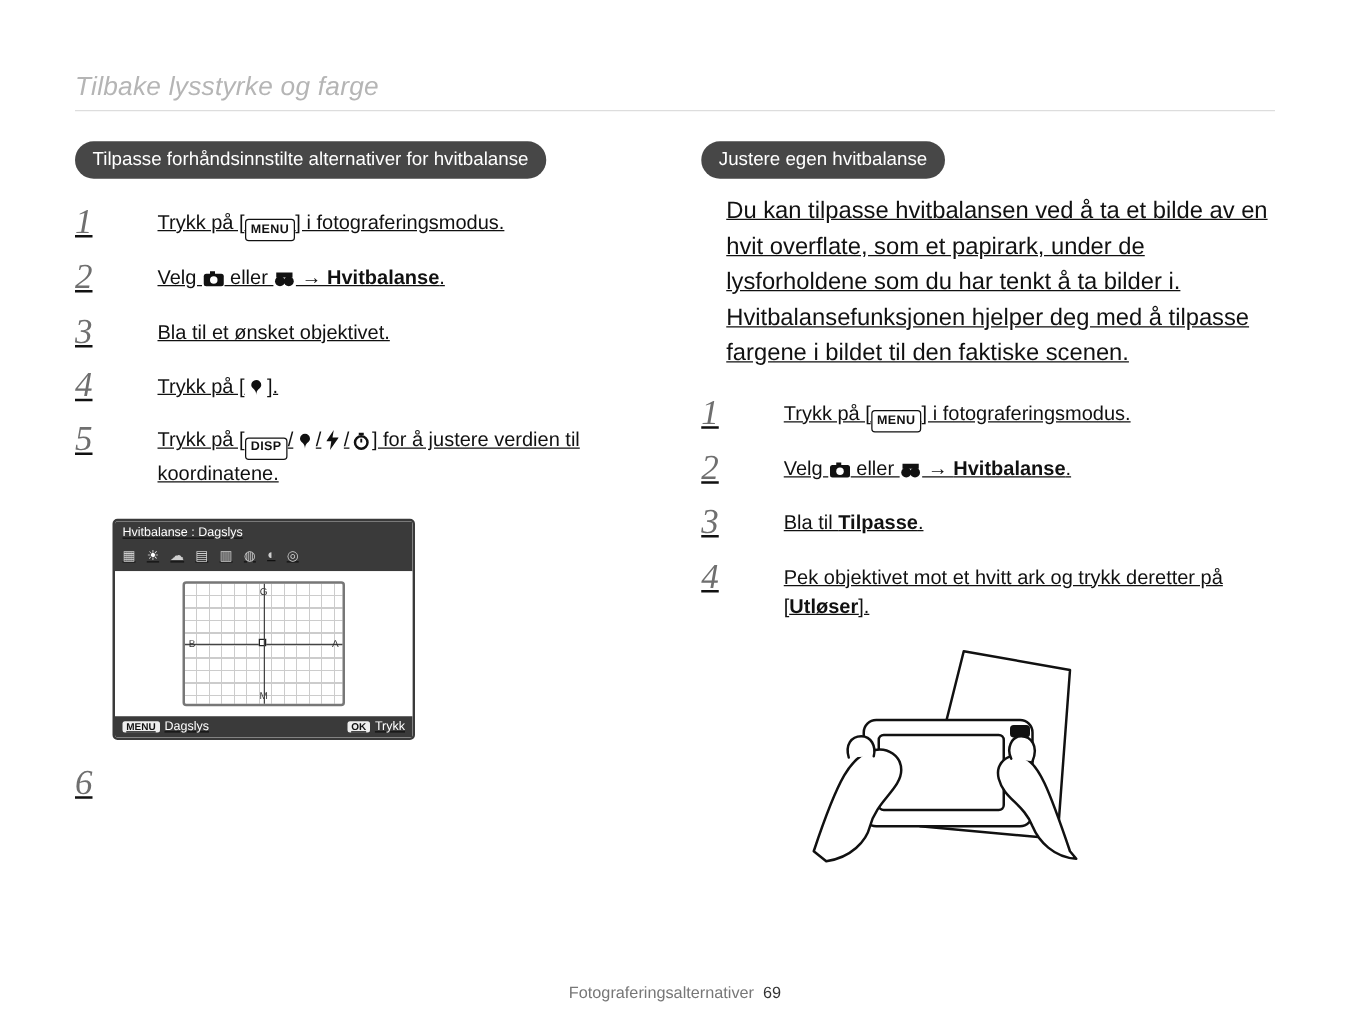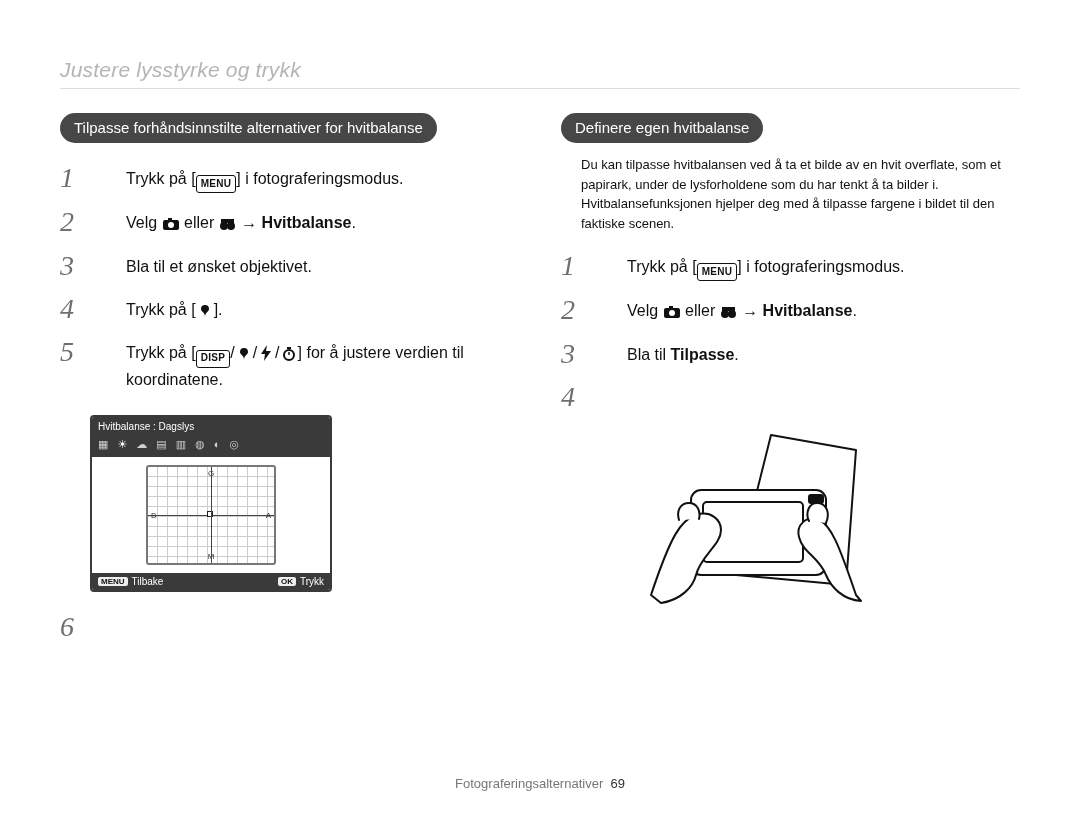--- a/index.html
+++ b/index.html
@@ -1,36 +1,36 @@
 <!DOCTYPE html>
 <html><head>
 <meta charset="utf-8">
 <style>
   * { box-sizing: border-box; margin: 0; padding: 0; }
   html, body { width: 1080px; height: 815px; background: #fff; font-family: Arial, Helvetica, sans-serif; color: #111; }
   .page { width: 1080px; height: 815px; padding: 58px 60px 0 60px; position: relative; }
   .breadcrumb { color: #b5b5b5; font-size: 21px; font-weight: 300; letter-spacing: .2px; font-style: italic; margin-bottom: 6px; }
   .hr { border: none; border-top: 1px solid #ddd; margin: 4px 0 24px 0; }
   .cols { display: flex; gap: 42px; }
-  .col { flex: 1 1 0; }
+  .col { flex: 1 1 0; text-decoration: underline; }
 
   .pill { display: inline-block; background: #474747; color: #fff; font-size: 15px; padding: 6px 14px 7px; border-radius: 16px; margin-bottom: 12px; }
 
   .steps { list-style: none; }
   .steps > li { display: flex; align-items: flex-start; gap: 12px; margin: 8px 0 14px; font-size: 16px; line-height: 1.45; }
   .stepnum { font-size: 28px; font-style: italic; font-weight: 300; color: #6f6f6f; width: 22px; flex-shrink: 0; font-family: Georgia, 'Times New Roman', serif; line-height: 1.05; }
   .steptext { padding-top: 4px; margin-left: 32px; }
 
   .badge { display: inline-flex; align-items: center; justify-content: center; border: 1px solid #111; border-radius: 3px; padding: 0 4px; height: 18px; font-size: 10px; font-weight: 700; vertical-align: -3px; background: #fff; letter-spacing: .3px; }
   .badge.ok { font-size: 11px; }
   .tiny-icon { display: inline-flex; align-items: center; justify-content: center; width: 18px; height: 16px; vertical-align: -3px; }
   .tiny-icon svg { display: block; }
   .bold { font-weight: 700; }
 
-  .para { font-size: 13px; line-height: 1.5; margin: 0 0 18px 20px; }
+  .para { font-size: 19px; line-height: 1.5; margin: 0 0 18px 20px; }
 
   .screenshot { width: 242px; border: 2px solid #3a3a3a; border-radius: 4px; margin: 10px 0 12px 30px; background: #fff; overflow: hidden; font-size: 10px; }
   .ss-top { background: #3a3a3a; color: #fff; padding: 4px 6px; font-size: 10px; }
   .ss-iconrow { background: #3a3a3a; color: #cfcfcf; padding: 2px 6px 6px; display: flex; gap: 9px; font-size: 11px; }
   .ss-iconrow .sel { color: #fff; }
   .ss-body { background: #fff; padding: 8px; display: flex; justify-content: center; }
   .ss-grid { border: 2px solid #777; border-radius: 3px; width: 130px; height: 100px; position: relative; background-image:
     repeating-linear-gradient(to right, transparent 0 9px, #ccc 9px 10px),
     repeating-linear-gradient(to bottom, transparent 0 9px, #ccc 9px 10px);
   }
@@ -48,31 +48,31 @@
   .ss-smallbadge { background: #eee; color: #111; border-radius: 2px; font-size: 8px; font-weight: 700; padding: 0 3px; }
 
   .legend-block { display: flex; align-items: center; gap: 12px; }
   .legend-list { list-style: none; font-size: 15px; }
   .legend-list li { margin: 2px 0; }
   .legend-list li::before { content: "•  "; }
   .legend-list .k { font-weight: 700; }
 
   .illustration { width: 260px; height: 200px; margin: 12px 0 0 60px; }
 
-  .footer { position: absolute; bottom: 24px; left: 0; right: 0; text-align: center; font-size: 13px; color: #777; }
+  .footer { position: absolute; bottom: 14px; left: 0; right: 0; text-align: center; font-size: 13px; color: #777; }
   .footer .pnum { color: #333; }
 
   
   .arrow { font-family: Arial, sans-serif; }
 </style>
 </head>
 <body>
 
 <div class="page">
-  <div class="breadcrumb">Justere lysstyrke og trykk</div>
+  <div class="breadcrumb">Tilbake lysstyrke og farge</div>
   <hr class="hr">
 
   <div class="cols">
 
     <div class="col">
       <span class="pill">Tilpasse forhåndsinnstilte alternativer for hvitbalanse</span>
 
       <ol class="steps">
         <li>
           <span class="stepnum">1</span>
@@ -152,40 +152,40 @@
               <span class="lbl G">G</span>
               <span class="lbl A">A</span>
               <span class="lbl B">B</span>
               <span class="lbl M">M</span>
               <span class="cursor"></span>
             </div>
           </div>
           <div class="ss-bottom">
             <span class="ss-btn">
                 <span class="ss-smallbadge">MENU</span> 
-                <span>Tilbake</span>
+                <span>Dagslys</span>
               </span>
             <span class="ss-btn">
                 <span class="ss-smallbadge">OK</span> 
                 <span>Trykk</span>
               </span>
           </div>
         </div>
 
       </div>
 
       <ol class="steps">
         <li>
           <span class="stepnum">6</span>
         </li>
       </ol>
     </div>
 
     <div class="col">
-      <span class="pill">Definere egen hvitbalanse</span>
+      <span class="pill">Justere egen hvitbalanse</span>
       <p class="para">Du kan tilpasse hvitbalansen ved å ta et bilde av en hvit overflate, som et papirark, under de lysforholdene som du har tenkt å ta bilder i. Hvitbalansefunksjonen hjelper deg med å tilpasse fargene i bildet til den faktiske scenen.</p>
 
       <ol class="steps">
         <li>
           <span class="stepnum">1</span>
           <span class="steptext">
             <span>Trykk på [</span><span class="badge">MENU</span><span>] i fotograferingsmodus.</span>
           </span>
         </li>
         <li>
@@ -207,20 +207,23 @@
           </span>
         </li>
         <li>
           <span class="stepnum">3</span>
           <span class="steptext">
             <span>Bla til </span><span class="bold">Tilpasse</span><span>.</span>
           </span>
         </li>
         <li>
           <span class="stepnum">4</span>
+          <span class="steptext">
+            <span>Pek objektivet mot et hvitt ark og trykk deretter på [</span><span class="bold">Utløser</span><span>].</span>
+          </span>
         </li>
       </ol>
 
       <div class="illustration">
         <svg viewBox="0 0 260 200" width="260" height="200">
           <g stroke="#111" fill="#fff" stroke-width="2" stroke-linejoin="round" stroke-linecap="round">
             <path d="M150 10 L235 25 L225 160 L115 150 Z" fill="#fff"></path>
             <rect x="70" y="65" width="135" height="85" rx="10" fill="#fff"></rect>
             <rect x="82" y="77" width="100" height="60" rx="4" fill="#fff"></rect>
             <circle cx="200" cy="120" r="10" fill="#fff"></circle>

